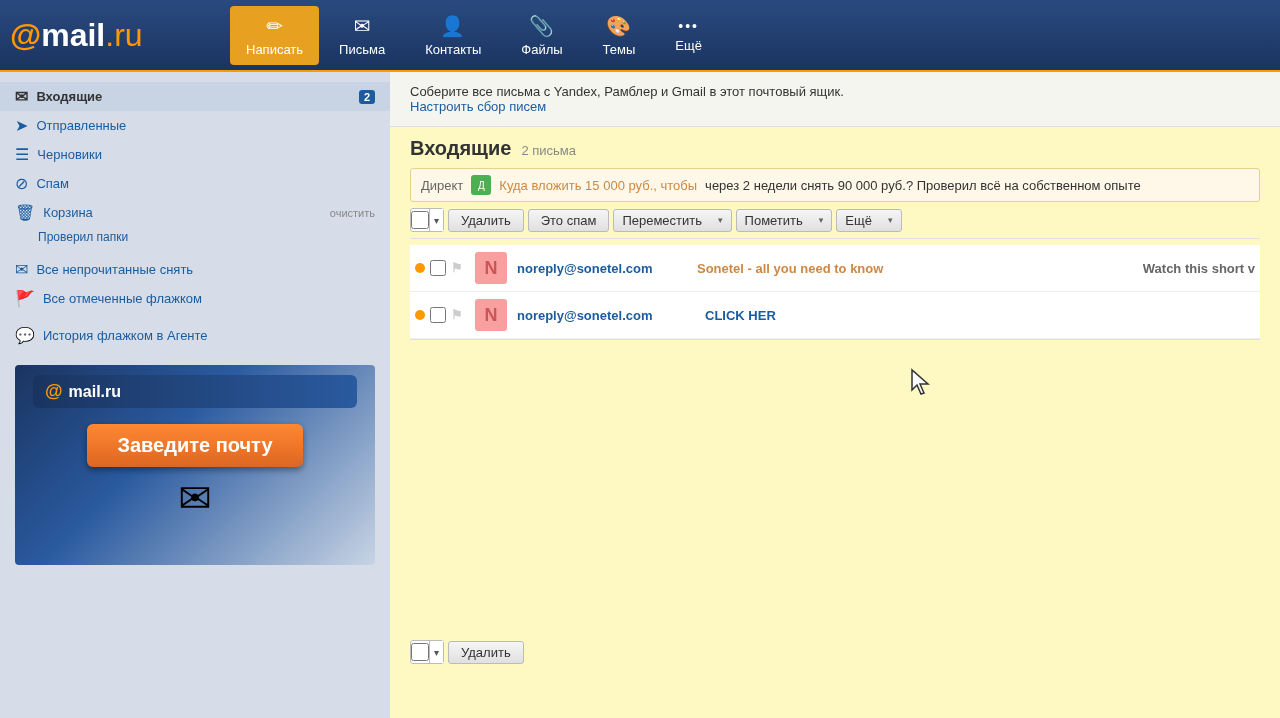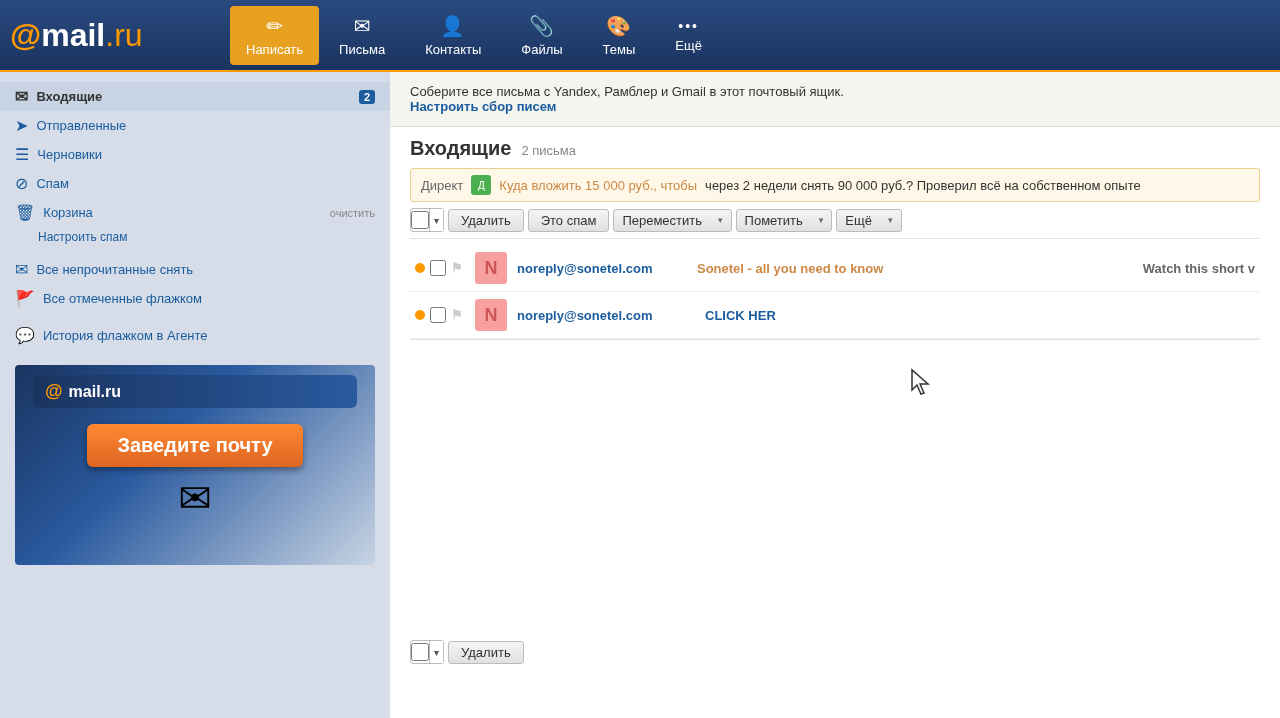--- a/index.html
+++ b/index.html
@@ -133,37 +133,36 @@
       box-shadow: 0 3px 6px rgba(0,0,0,0.4);
     }
     .ad-envelope {
       font-size: 40px;
       margin-top: 8px;
     }
 
     
     #content {
       flex: 1;
-      background: #ffffff;
+      background: #fef9c3;
       overflow: hidden;
       display: flex;
       flex-direction: column;
     }
     
     #info-bar {
       background: #f5f5f0;
       border-bottom: 1px solid #ddd;
       padding: 12px 20px;
       font-size: 13px;
       color: #333;
     }
     #info-bar a {
       color: #1a5c9e;
       text-decoration: none;
-      font-weight: bold;
     }
 
     
     #inbox-area {
       flex: 1;
       padding: 10px 20px;
       overflow: hidden;
     }
     #inbox-header {
       display: flex;
@@ -397,21 +396,21 @@
     </div>
     <div class="sidebar-item">
       <span class="sidebar-icon">⊘</span>
       <span>Спам</span>
     </div>
     <div class="sidebar-item">
       <span class="sidebar-icon">🗑</span>
       <span>Корзина</span>
       <a class="ochistit">очистить</a>
     </div>
-    <a class="sidebar-link">Настроить спам</a>
+    <a class="sidebar-link">Проверил папки</a>
 
     <div class="sidebar-section">
       <div class="sidebar-item">
         <span class="sidebar-icon">✉</span>
         <span>Все непрочитанные снять</span>
       </div>
       <div class="sidebar-item">
         <span class="sidebar-icon">🚩</span>
         <span>Все отмеченные флажком</span>
       </div>

